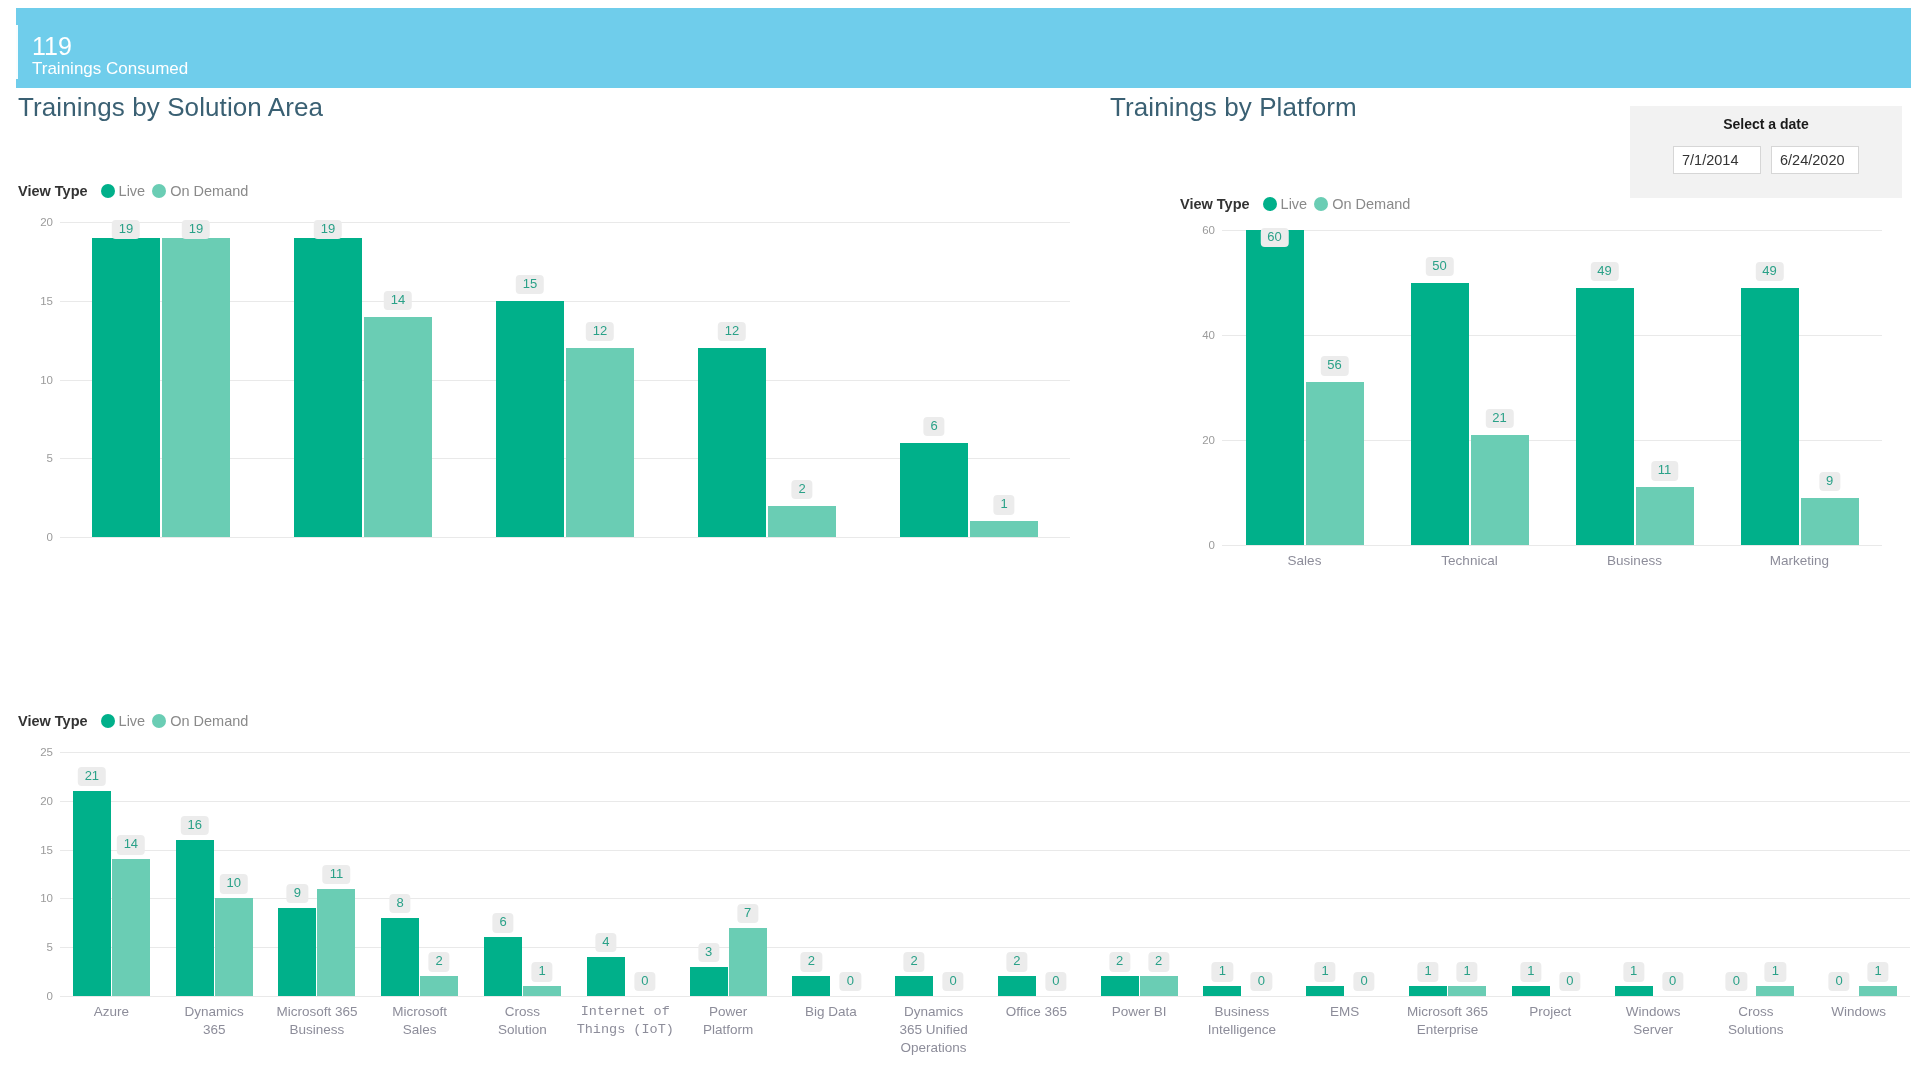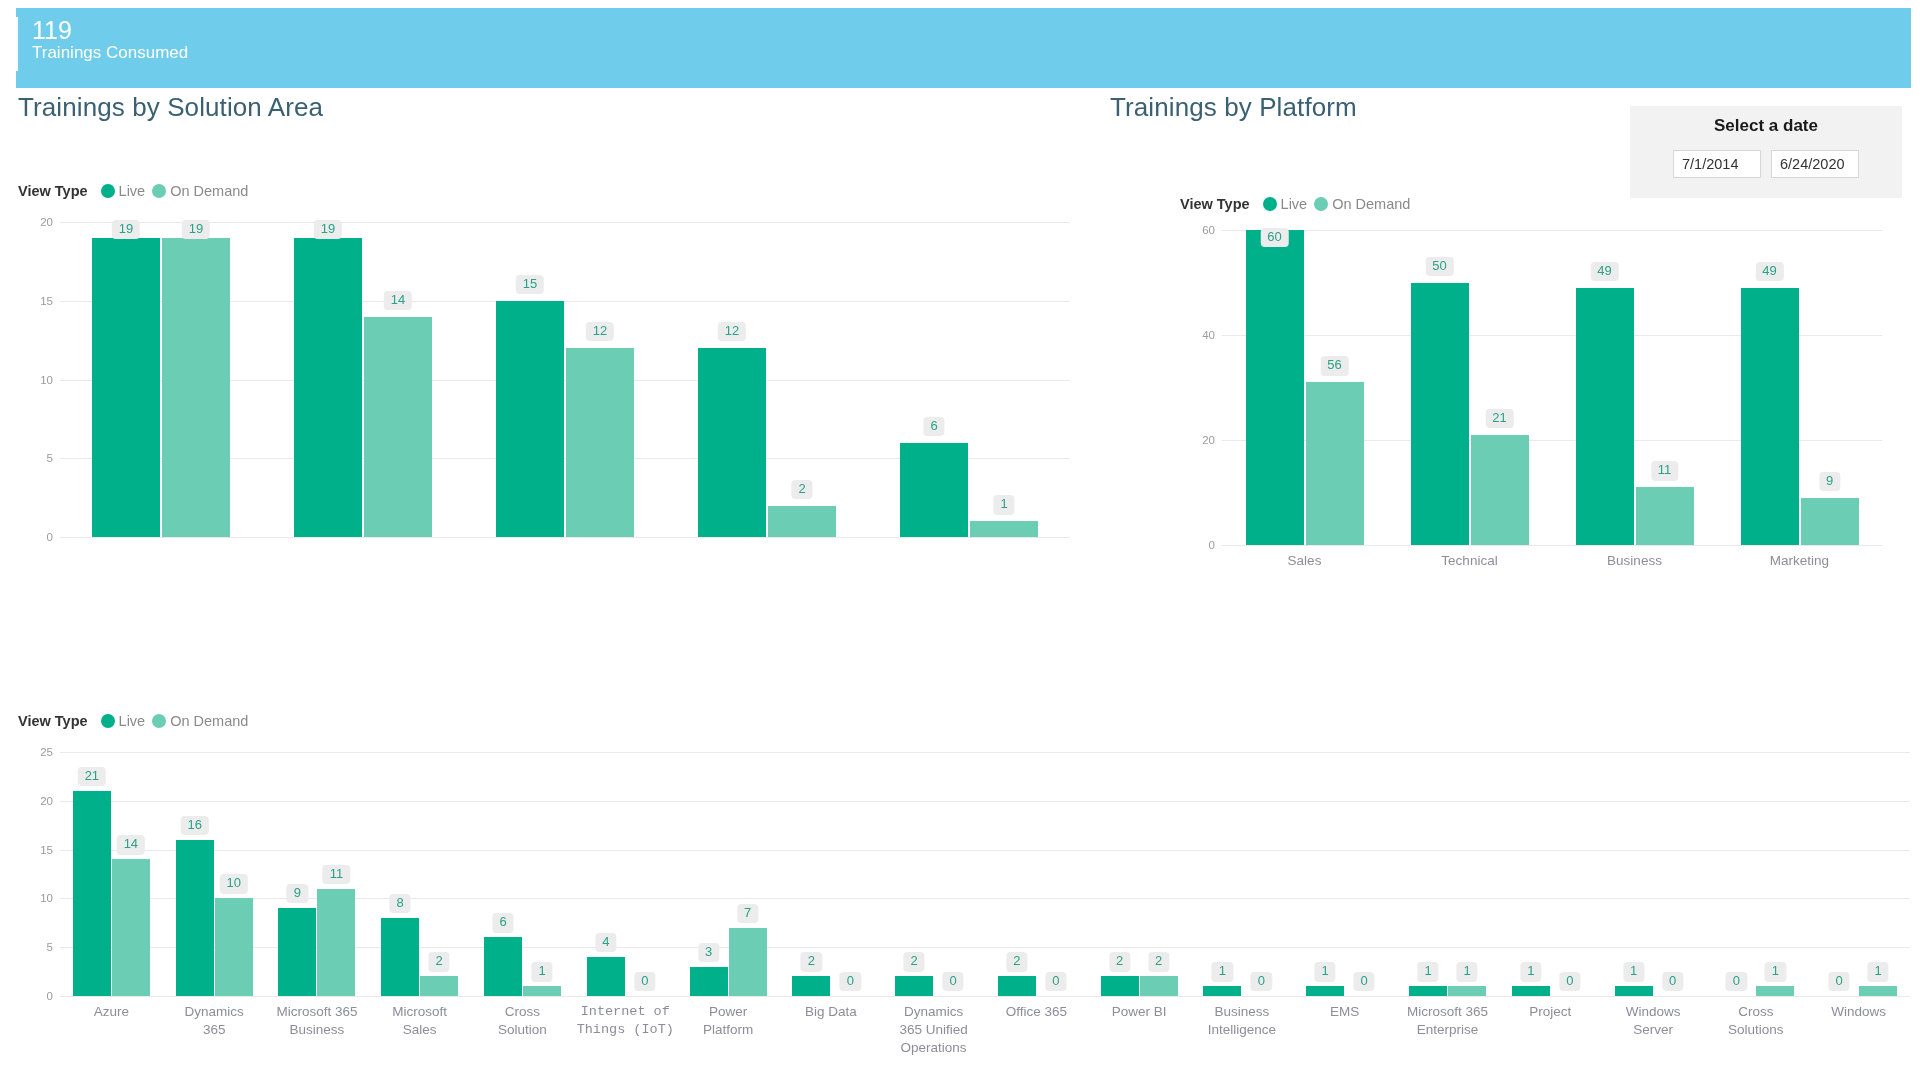--- a/index.html
+++ b/index.html
@@ -17,21 +17,21 @@
     position: absolute; left: 16px; top: 8px;
     width: 1895px; height: 80px;
     background: #6fcdeb;
     display: flex; align-items: center; justify-content: space-between;
   }
   .header-title {
     font-size: 42px; font-weight: 300; color: #ffffff;
     letter-spacing: 0.2px; padding-left: 18px; line-height: 1;
   }
   .header-kpi {
-    display: flex; align-items: flex-start; padding-right: 44px; height: 62px;
+    display: flex; align-items: flex-end; padding-right: 44px; height: 62px;
   }
   .kpi-rule { width: 2px; height: 54px; background: #ffffff; margin-right: 14px; opacity: .95; }
   .kpi-text { display: flex; flex-direction: column; justify-content: center; }
   .kpi-value { font-size: 25px; font-weight: 300; color: #ffffff; line-height: 1.05; }
   .kpi-label { font-size: 17px; font-weight: 300; color: #ffffff; line-height: 1.15; }
 
   
   .panel-title {
     position: absolute; font-size: 26px; font-weight: 400;
     color: #3a6073; letter-spacing: .1px; white-space: nowrap;
@@ -44,21 +44,21 @@
   .legend-item { display: flex; align-items: center; gap: 4px; }
   .legend-dot { width: 14px; height: 14px; border-radius: 50%; display: inline-block; }
   .legend-text { color: #8a8a8a; font-size: 14.5px; }
 
   
   .date-slicer {
     position: absolute; background: #f2f2f2;
     display: flex; flex-direction: column; align-items: center;
   }
   .date-slicer-title {
-    font-size: 17px; font-weight: bold; color: #1a1a1a; margin-top: 10px;
+    font-size: 14px; font-weight: bold; color: #1a1a1a; margin-top: 10px;
   }
   .date-inputs { display: flex; gap: 10px; margin-top: 14px; }
   .date-box {
     background: #ffffff; border: 1px solid #d6d6d6;
     width: 88px; height: 28px;
     display: flex; align-items: center; padding-left: 8px;
     font-size: 14.5px; color: #333;
   }
 
   

